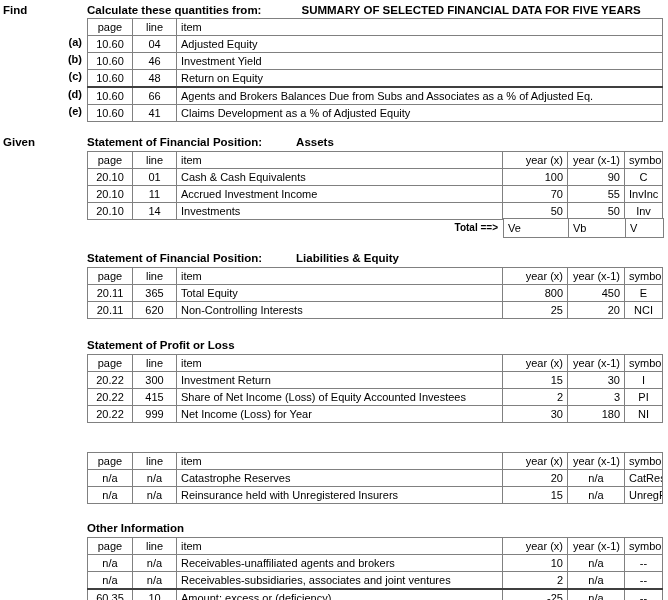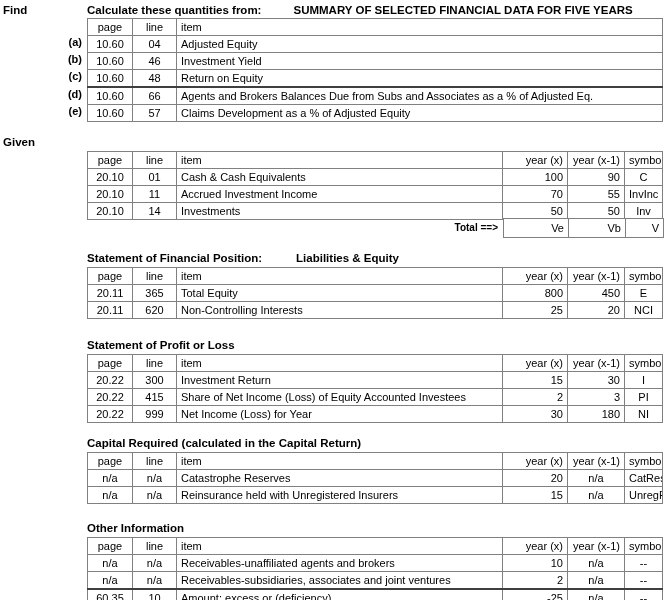--- a/index.html
+++ b/index.html
@@ -28,21 +28,21 @@
   
   .caption{
     left:87px;
     font-weight:bold;
     font-size:11.5px;
     white-space:nowrap;
   }
   .caption .gap{display:inline-block;width:34px;}
   .caption .title-center{
     display:inline-block;
-    margin-left:32px;
+    margin-left:40px;
   }
 
   
   table.fin{
     position:absolute;
     border-collapse:collapse;
     table-layout:fixed;
     font-size:11px;
     background:#ffffff;
   }
@@ -98,21 +98,21 @@
   table.totalrow{
     position:absolute;
     border-collapse:collapse;
     table-layout:fixed;
     font-size:11px;
   }
   table.totalrow td{
     border:1px solid #808080;
     height:18px;
     line-height:17px;
-    text-align:right;
+    text-align:left;
     background:#ffffff;
     padding:0 4px;
     overflow:hidden;
     white-space:nowrap;
     margin-top:40px;
   }
 </style>
 </head>
 <body>
 
@@ -157,28 +157,31 @@
         <td class="ctr">48</td>
         <td>Return on Equity</td>
       </tr>
       <tr class="thick-top">
         <td class="ctr">10.60</td>
         <td class="ctr">66</td>
         <td>Agents and Brokers Balances Due from Subs and Associates as a % of Adjusted Eq.</td>
       </tr>
       <tr>
         <td class="ctr">10.60</td>
-        <td class="ctr">57</td>
+        <td class="ctr">41</td>
         <td>Claims Development as a % of Adjusted Equity</td>
       </tr>
     </tbody>
   </table>
 
   <div class="blk sidelabel" style="top:136px;">Given</div>
 
+  <div class="blk caption" style="top:136px;">
+    <span>Statement of Financial Position:</span><span class="gap"></span><span>Assets</span>
+  </div>
 
   <table class="fin" style="left:87px;top:151px;width:576px;">
     <colgroup>
       <col class="c-page">
         <col class="c-line">
         <col class="c-item">
       <col class="c-yx">
         <col class="c-yx1">
         <col class="c-sym">
     </colgroup>
@@ -317,23 +320,20 @@
         <td class="ctr">20.22</td>
         <td class="ctr">999</td>
         <td>Net Income (Loss) for Year</td>
         <td class="num shaded">30</td>
         <td class="num shaded">180</td>
         <td class="ctr">NI</td>
       </tr>
     </tbody>
   </table>
 
-  <div class="blk caption" style="top:437px;">
-    <span>Capital Required (calculated in the Capital Return)</span>
-  </div>
 
   <table class="fin" style="left:87px;top:452px;width:576px;">
     <colgroup>
       <col class="c-page">
         <col class="c-line">
         <col class="c-item">
       <col class="c-yx">
         <col class="c-yx1">
         <col class="c-sym">
     </colgroup>

